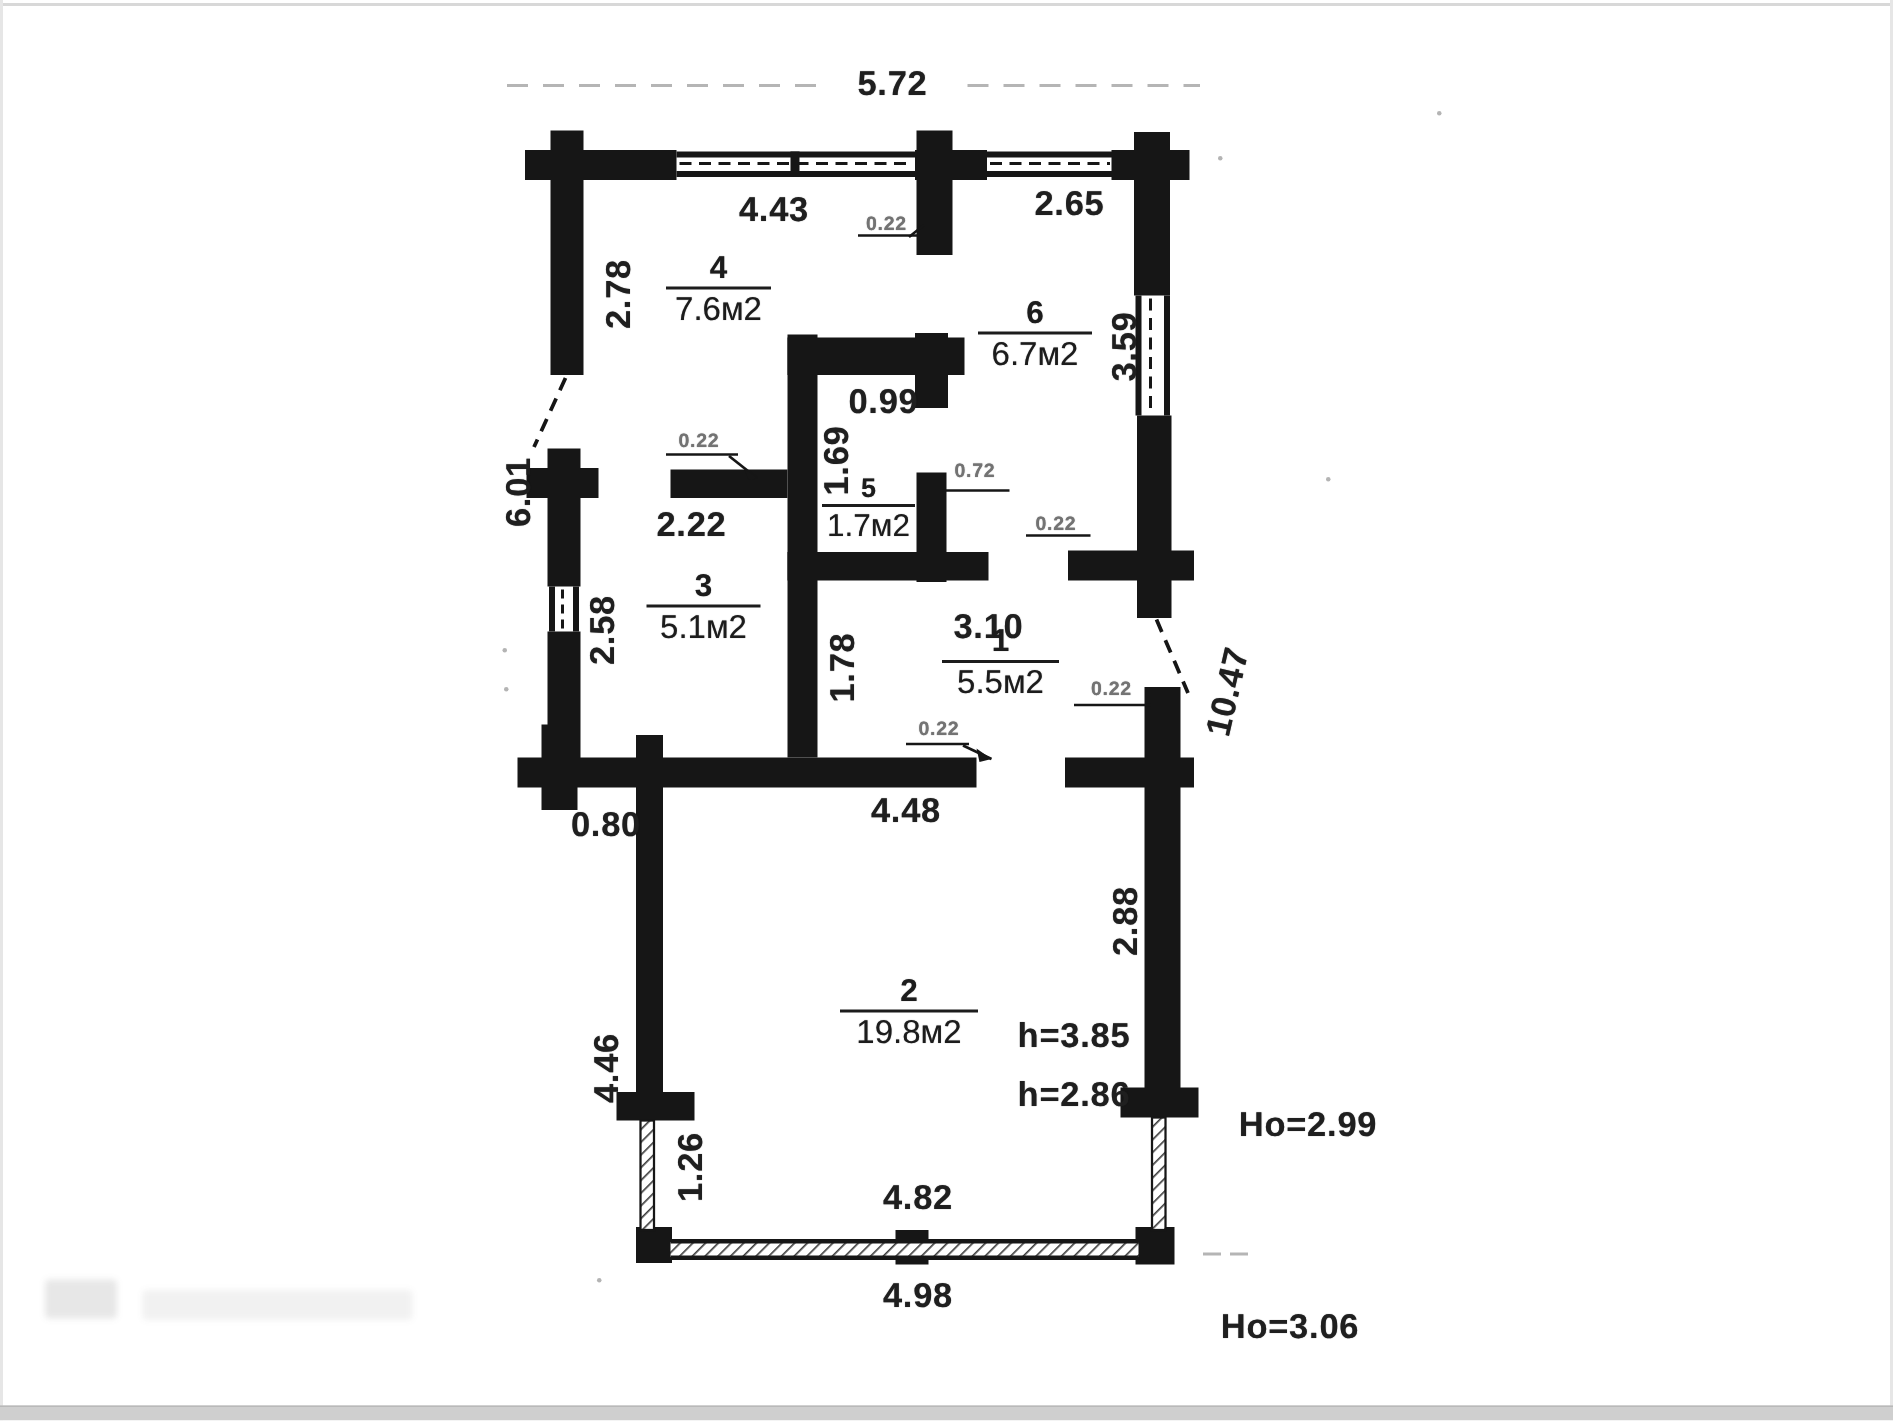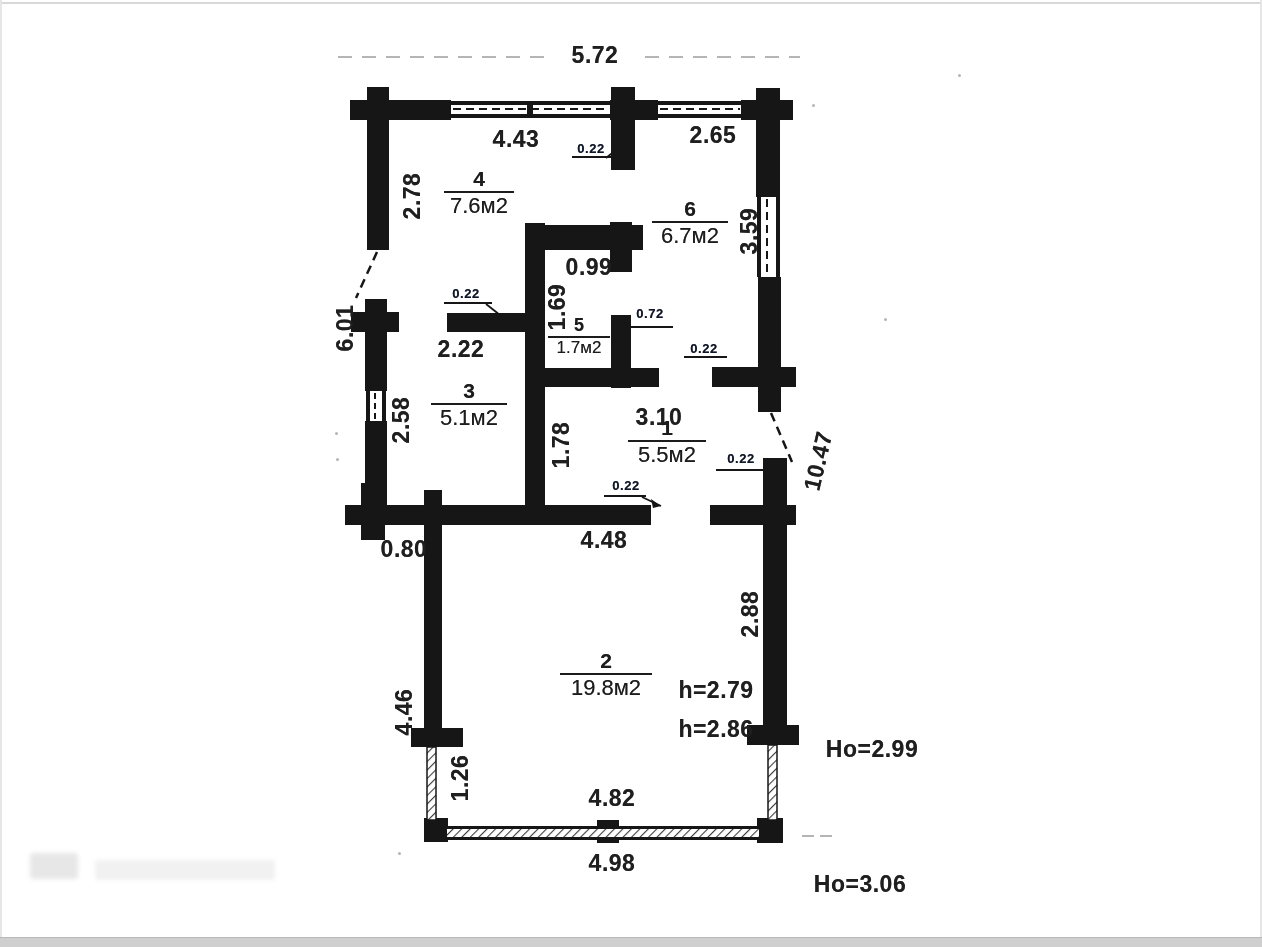--- a/index.html
+++ b/index.html
@@ -5,31 +5,31 @@
   html,body{margin:0;padding:0;background:#f6f6f6;}
   #page{position:relative;width:1262px;height:947px;background:#ffffff;overflow:hidden;
         font-family:"Liberation Sans", sans-serif;}
   .edge-top{position:absolute;left:0;top:2px;width:100%;height:2px;background:#d8d8d8;}
   .edge-left{position:absolute;left:0;top:0;width:2px;height:100%;background:#e6e6e6;}
   .edge-right{position:absolute;right:0;top:0;width:2px;height:100%;background:#e6e6e6;}
   .edge-bottom{position:absolute;left:0;bottom:0;width:100%;height:9px;background:#cfcfcf;border-top:1px solid #b9b9b9;}
   svg{position:absolute;left:0;top:0;}
   .dim{position:absolute;font-size:23px;font-weight:bold;color:#1f1f1f;text-align:center;
        letter-spacing:.5px;text-shadow:0 0 .6px rgba(25,25,25,.65);white-space:nowrap;}
-  .dim.small{font-size:13px;font-weight:600;color:#0f172a;letter-spacing:.5px;}
+  .dim.small{font-size:13px;font-weight:600;color:#737373;letter-spacing:.5px;}
   .dim.vert{display:flex;align-items:center;justify-content:center;width:60px;height:24px;
        transform:rotate(-90deg);}
   .dim.diag{transform:rotate(-77deg);}
   .room{position:absolute;display:flex;flex-direction:column;align-items:center;color:#1c1c1c;
        text-shadow:0 0 .6px rgba(25,25,25,.6);}
   .room-num{font-size:21px;font-weight:bold;line-height:1;}
   .frac-line{width:100%;height:2px;background:#1c1c1c;margin:2px 0 1px 0;}
   .room-area{font-size:22px;font-weight:normal;line-height:1.1;white-space:nowrap;}
   .room.small .room-num{font-size:18px;}
-  .room.small .room-area{font-size:17px;}
+  .room.small .room-area{font-size:21px;}
   .smudge{position:absolute;background:rgba(60,60,60,.07);filter:blur(2px);border-radius:3px;}
   .speck{position:absolute;width:3px;height:3px;background:rgba(40,40,40,.35);border-radius:50%;}
 </style>
 </head>
 <body>
 
 <div id="page">
 
   <div class="edge-top"></div>
   <div class="edge-left"></div>
@@ -153,21 +153,21 @@
   <div class="dim small" style="left:718px;top:451px;width:46px">0.22</div>
   <div class="dim small" style="left:604px;top:478px;width:44px">0.22</div>
   <div class="dim" style="left:375px;top:536px;width:58px">0.80</div>
   <div class="dim" style="left:574px;top:527px;width:60px">4.48</div>
   <div class="dim vert" style="left:720px;top:602px;">2.88</div>
   <div class="dim vert" style="left:374px;top:700px;">4.46</div>
   <div class="dim vert" style="left:430px;top:766px;">1.26</div>
   <div class="dim" style="left:582px;top:785px;width:60px">4.82</div>
   <div class="dim" style="left:582px;top:850px;width:60px">4.98</div>
 
-  <div class="dim" style="left:670px;top:677px;width:92px">h=2.79</div>
+  <div class="dim" style="left:670px;top:677px;width:92px">h=3.85</div>
   <div class="dim" style="left:670px;top:716px;width:92px">h=2.86</div>
   <div class="dim" style="left:822px;top:736px;width:100px">Ho=2.99</div>
   <div class="dim" style="left:808px;top:871px;width:104px">Ho=3.06</div>
 
   <div class="room" style="left:444px;top:168px;width:70px">
     <div class="room-num">4</div>
     <div class="frac-line"></div>
     <div class="room-area">7.6м2</div>
   </div>
   <div class="room" style="left:652px;top:198px;width:76px">

